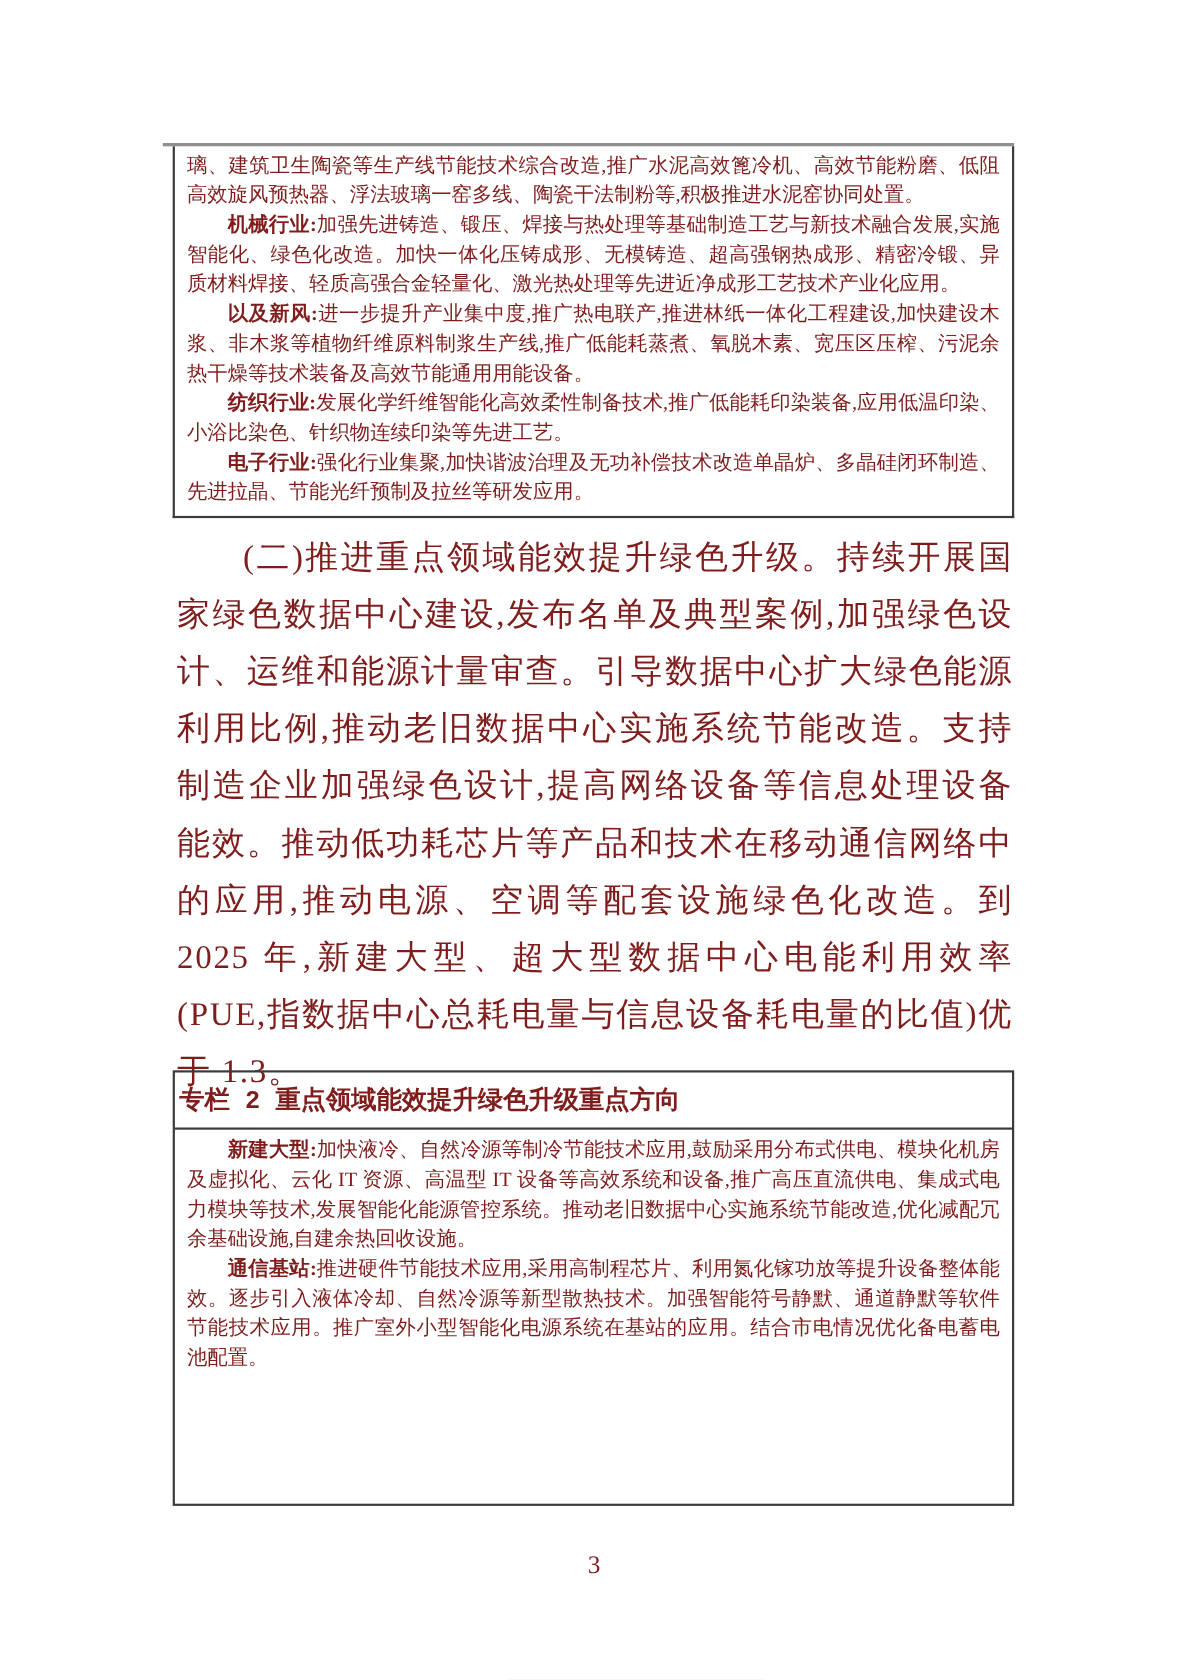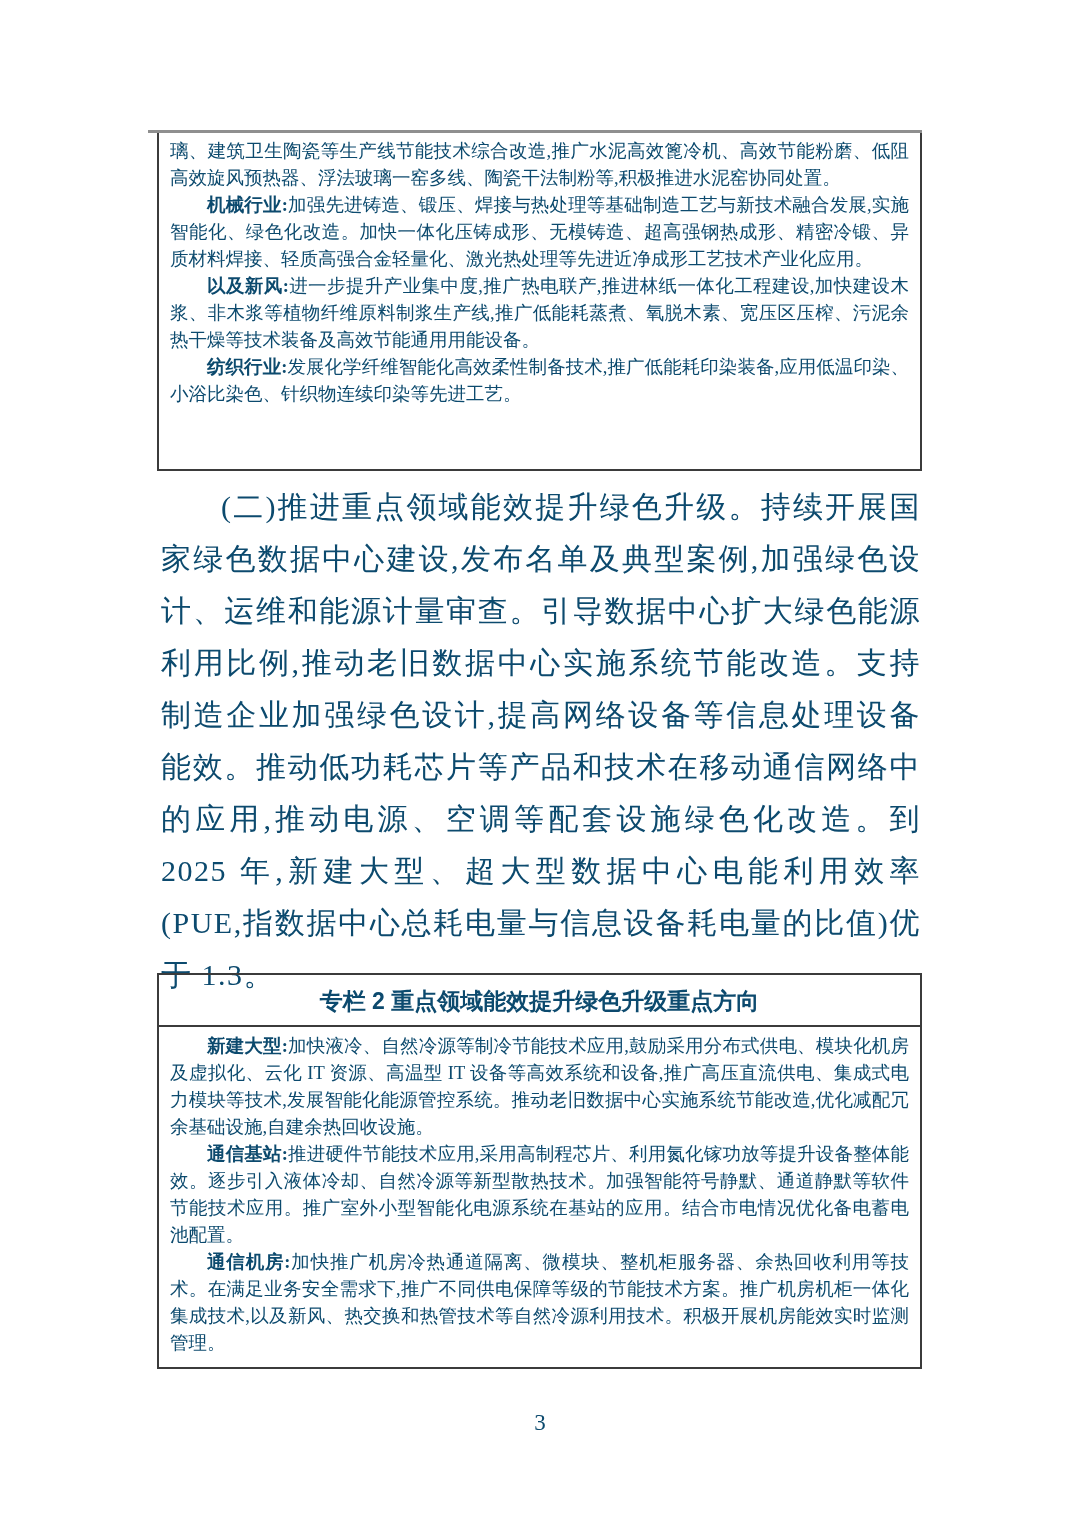--- a/index.html
+++ b/index.html
@@ -1,39 +1,39 @@
 <!DOCTYPE html>
 <html lang="zh"><head>
 <meta charset="utf-8">
 <style>
   html,body{margin:0;padding:0;background:#e8e8e8;}
   .page{
     position:relative;
     width:1080px;height:1527px;
     margin:0 auto;
     background:#ffffff;
-    color:#0c4a6e;
+    color:#7f1d1d;
     font-family:"Liberation Serif","DejaVu Serif",serif;
   }
   
   .continuation-rule{
     position:absolute;left:148px;top:130px;width:774px;height:3px;
     background:#8f8f8f;
   }
   .doc-box{
     position:absolute;left:157px;width:765px;box-sizing:border-box;
     border:2px solid #3b3b3b;
     font-size:18.5px;line-height:27px;
   }
   .box1{top:133px;height:338px;border-top:none;padding:5px 11px 0 11px;}
   .box2{top:973px;height:396px;}
   .box2-title{
-    text-align:center;font-weight:bold;font-size:23px;line-height:30px;
+    font-weight:bold;font-size:23px;line-height:30px;
     padding:11px 4px 9px;border-bottom:2px solid #3b3b3b;
-    font-family:Liberation Sans, sans-serif;
+    font-family:Liberation Mono, monospace;
   }
   .box2-body{padding:6px 11px 8px;}
   .p{
     margin:0;text-align:justify;text-indent:2em;
     text-justify:inter-character;
   }
   .p.cont{text-indent:0;}
   .para-label{font-weight:bold;}
   .main-section{
     position:absolute;left:161px;top:481px;width:760px;
@@ -51,30 +51,30 @@
 
 <div class="page">
 
   <div class="continuation-rule"></div>
 
   <div class="doc-box box1">
     <p class="p cont"><span>璃、建筑卫生陶瓷等生产线节能技术综合改造,推广水泥高效篦冷机、高效节能粉磨、低阻高效旋风预热器、浮法玻璃一窑多线、陶瓷干法制粉等,积极推进水泥窑协同处置。</span></p>
     <p class="p"><span class="para-label">机械行业:</span><span>加强先进铸造、锻压、焊接与热处理等基础制造工艺与新技术融合发展,实施智能化、绿色化改造。加快一体化压铸成形、无模铸造、超高强钢热成形、精密冷锻、异质材料焊接、轻质高强合金轻量化、激光热处理等先进近净成形工艺技术产业化应用。</span></p>
     <p class="p"><span class="para-label">以及新风:</span><span>进一步提升产业集中度,推广热电联产,推进林纸一体化工程建设,加快建设木浆、非木浆等植物纤维原料制浆生产线,推广低能耗蒸煮、氧脱木素、宽压区压榨、污泥余热干燥等技术装备及高效节能通用用能设备。</span></p>
     <p class="p"><span class="para-label">纺织行业:</span><span>发展化学纤维智能化高效柔性制备技术,推广低能耗印染装备,应用低温印染、小浴比染色、针织物连续印染等先进工艺。</span></p>
+    <p class="p"><span class="para-label">电子行业:</span><span>强化行业集聚,加快谐波治理及无功补偿技术改造单晶炉、多晶硅闭环制造、先进拉晶、节能光纤预制及拉丝等研发应用。</span></p>
   </div>
 
   <div class="main-section">
     <p class="p"><span class="section-heading">(二)推进重点领域能效提升绿色升级。</span><span>持续开展国家绿色数据中心建设,发布名单及典型案例,加强绿色设计、运维和能源计量审查。引导数据中心扩大绿色能源利用比例,推动老旧数据中心实施系统节能改造。支持制造企业加强绿色设计,提高网络设备等信息处理设备能效。推动低功耗芯片等产品和技术在移动通信网络中的应用,推动电源、空调等配套设施绿色化改造。到 2025 年,新建大型、超大型数据中心电能利用效率(PUE,指数据中心总耗电量与信息设备耗电量的比值)优于 1.3。</span></p>
   </div>
 
   <div class="doc-box box2">
     <div class="box2-title">专栏 2  重点领域能效提升绿色升级重点方向</div>
     <div class="box2-body">
       <p class="p"><span class="para-label">新建大型:</span><span>加快液冷、自然冷源等制冷节能技术应用,鼓励采用分布式供电、模块化机房及虚拟化、云化 IT 资源、高温型 IT 设备等高效系统和设备,推广高压直流供电、集成式电力模块等技术,发展智能化能源管控系统。推动老旧数据中心实施系统节能改造,优化减配冗余基础设施,自建余热回收设施。</span></p>
       <p class="p"><span class="para-label">通信基站:</span><span>推进硬件节能技术应用,采用高制程芯片、利用氮化镓功放等提升设备整体能效。逐步引入液体冷却、自然冷源等新型散热技术。加强智能符号静默、通道静默等软件节能技术应用。推广室外小型智能化电源系统在基站的应用。结合市电情况优化备电蓄电池配置。</span></p>
-      <p class="p"><span class="para-label">通信机房:</span><span>加快推广机房冷热通道隔离、微模块、整机柜服务器、余热回收利用等技术。在满足业务安全需求下,推广不同供电保障等级的节能技术方案。推广机房机柜一体化集成技术,以及新风、热交换和热管技术等自然冷源利用技术。积极开展机房能效实时监测管理。</span></p>
     </div>
   </div>
 
   <div class="page-number">3</div>
 
 </div>
 
 </body></html>

